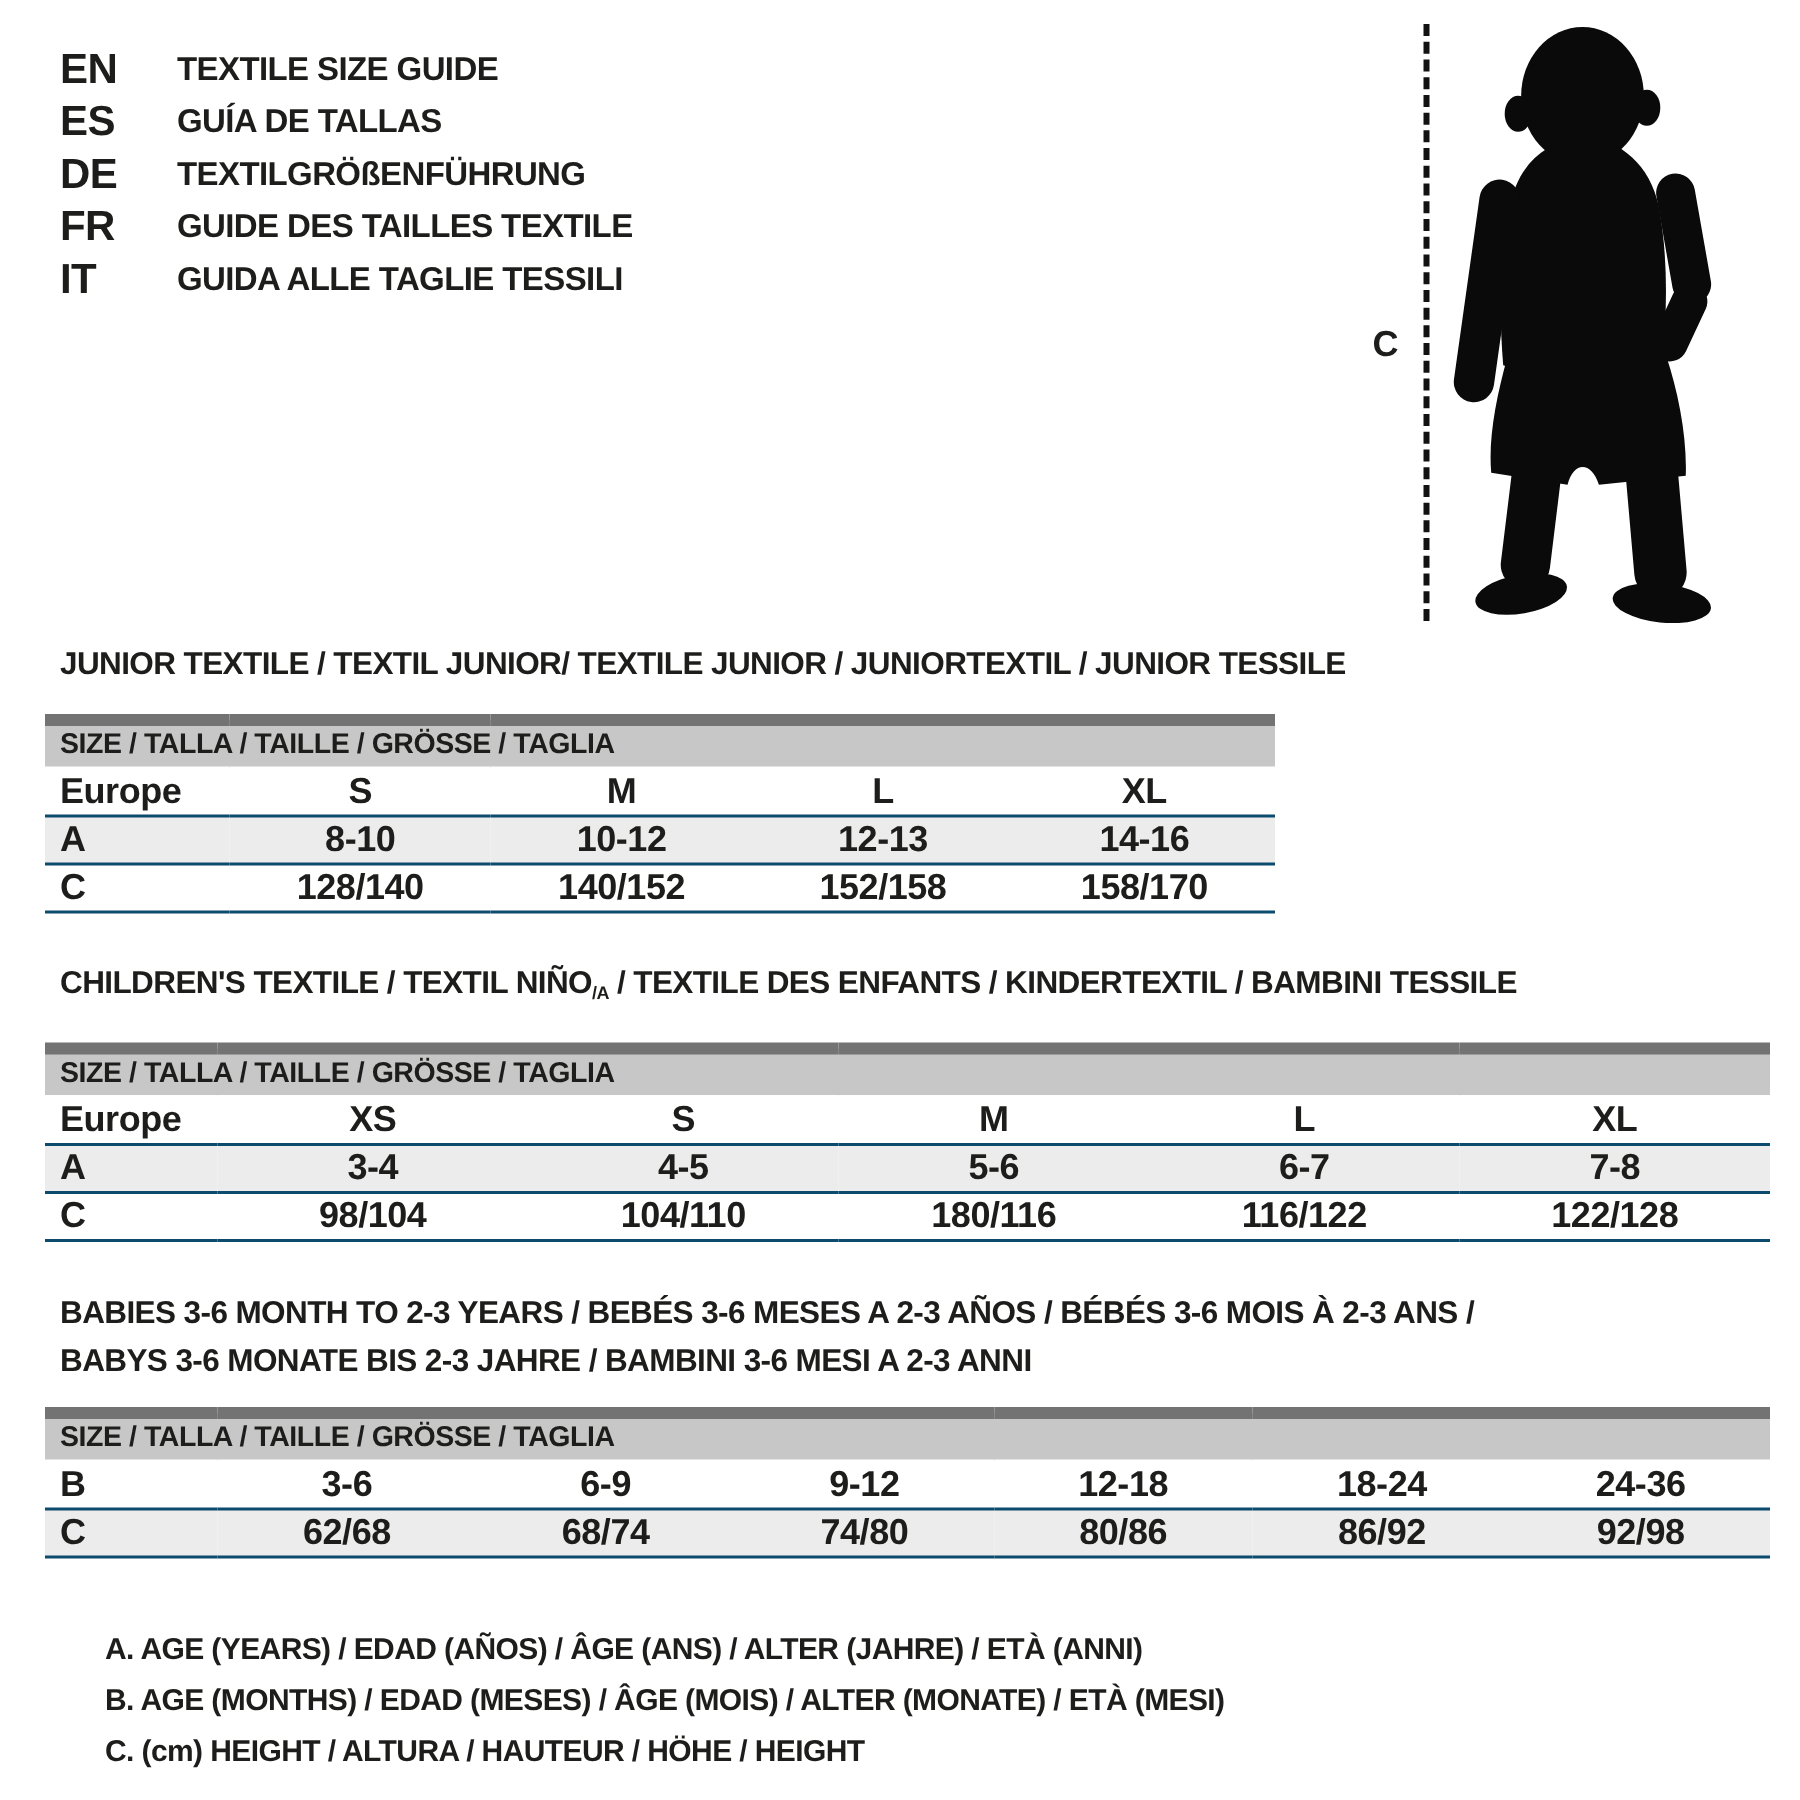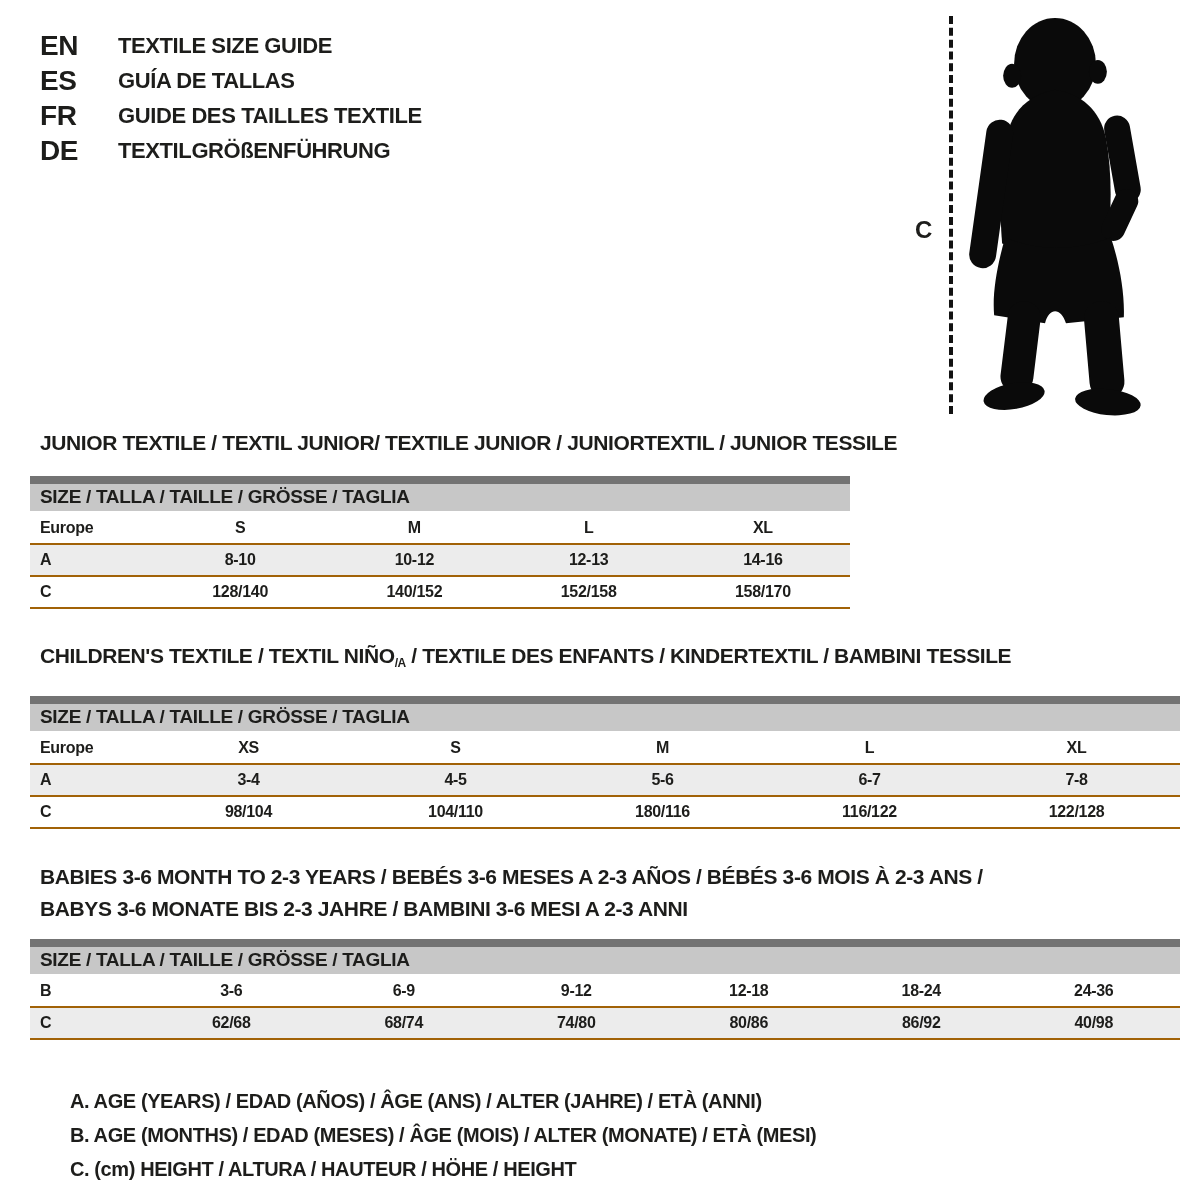--- a/index.html
+++ b/index.html
@@ -43,23 +43,23 @@
   .sub-small { font-size: 12px; vertical-align: -4px; font-weight: bold; }
 
   table.size-table {
     border-collapse: collapse; table-layout: fixed;
     margin-top: 20px;
   }
   table.junior { width: 820px; }
   table.wide { width: 1150px; }
 
   table.size-table td {
-    height: 32px; font-weight: bold; font-size: 16px; letter-spacing: -0.3px;
+    height: 32px; font-weight: bold; font-size: 24px; letter-spacing: -0.3px;
     text-align: center; vertical-align: middle; padding: 0;
-    border-bottom: 2px solid #a16207;
+    border-bottom: 2px solid #0c4a6e;
   }
   table.size-table td.lab { text-align: left; padding-left: 10px; }
   tr.head td {
     background: #c7c7c7; text-align: left; padding-left: 10px;
     border-top: 8px solid #737373; border-bottom: 3px solid #ffffff;
     font-size: 19px;
   }
   tr.shaded td { background: #ececec; }
   tr.plain td { background: #ffffff; }
 
@@ -86,26 +86,30 @@
     <div class="langs">
       <div class="lang-row">
         <span class="lang-code">EN</span>
         <span class="lang-label">TEXTILE SIZE GUIDE</span>
       </div>
       <div class="lang-row">
         <span class="lang-code">ES</span>
         <span class="lang-label">GUÍA DE TALLAS</span>
       </div>
       <div class="lang-row">
+        <span class="lang-code">DE</span>
+        <span class="lang-label">TEXTILGRÖßENFÜHRUNG</span>
+      </div>
+      <div class="lang-row">
         <span class="lang-code">FR</span>
         <span class="lang-label">GUIDE DES TAILLES TEXTILE</span>
       </div>
       <div class="lang-row">
-        <span class="lang-code">DE</span>
-        <span class="lang-label">TEXTILGRÖßENFÜHRUNG</span>
+        <span class="lang-code">IT</span>
+        <span class="lang-label">GUIDA ALLE TAGLIE TESSILI</span>
       </div>
     </div>
 
     <div class="figure">
       <span class="measure-label">C</span>
       <div class="measure-line"></div>
       <svg class="silhouette" width="176" height="404" viewBox="0 0 176 405" xmlns="http://www.w3.org/2000/svg">
         <g fill="#0a0a0a">
 
           <ellipse cx="88" cy="52" rx="41" ry="46"></ellipse>
@@ -243,21 +247,21 @@
           <td>18-24</td>
           <td>24-36</td>
         </tr>
         <tr class="shaded">
           <td class="lab">C</td>
           <td>62/68</td>
           <td>68/74</td>
           <td>74/80</td>
           <td>80/86</td>
           <td>86/92</td>
-          <td>40/98</td>
+          <td>92/98</td>
         </tr>
       </tbody>
         </table>
     </div>
 
     <div class="legend">
       <div class="legend-line">A. AGE (YEARS) / EDAD (AÑOS) / ÂGE (ANS) / ALTER (JAHRE) / ETÀ (ANNI)</div>
       <div class="legend-line">B. AGE (MONTHS) / EDAD (MESES) / ÂGE (MOIS) / ALTER (MONATE) / ETÀ (MESI)</div>
       <div class="legend-line">C. (cm) HEIGHT / ALTURA / HAUTEUR / HÖHE / HEIGHT</div>
     </div>

